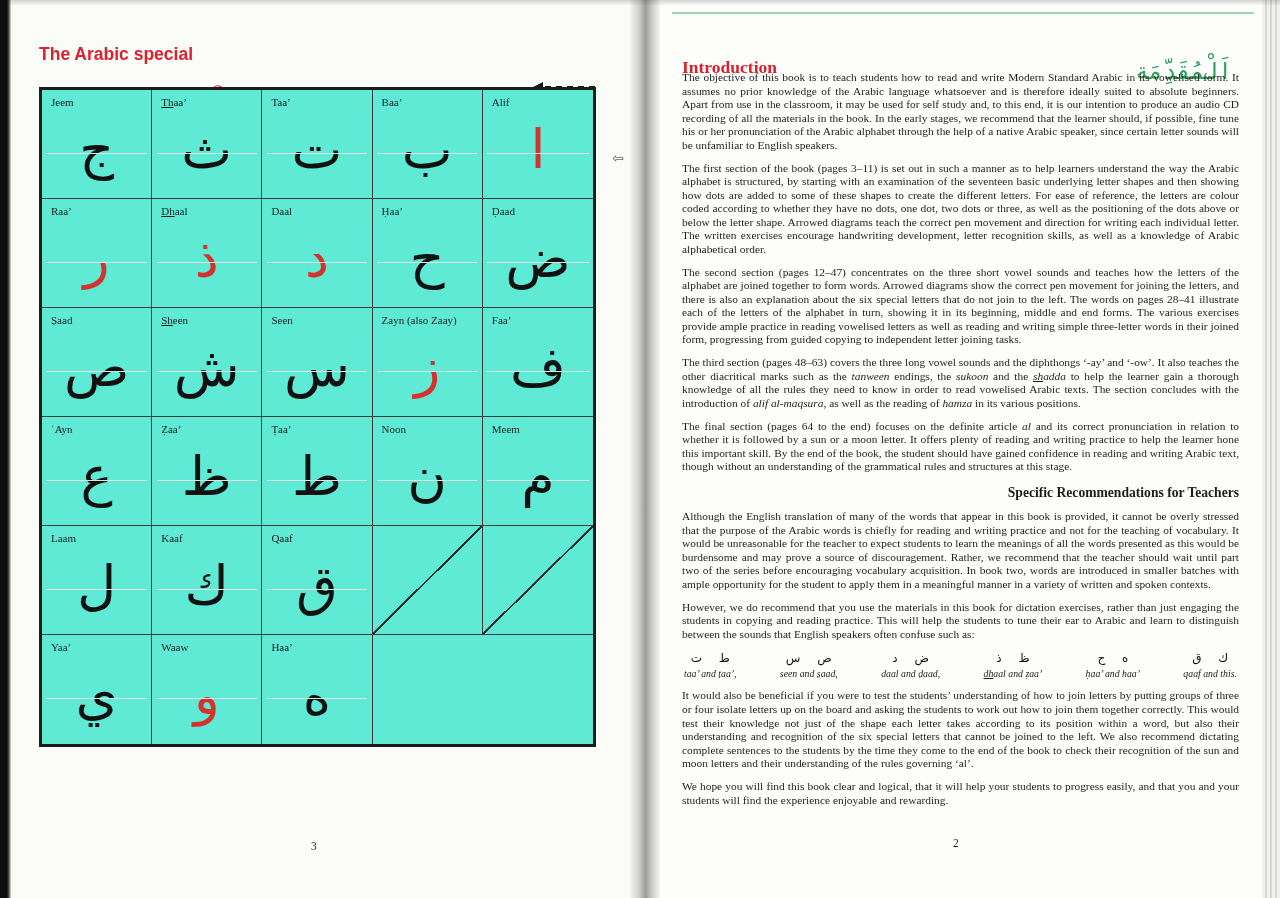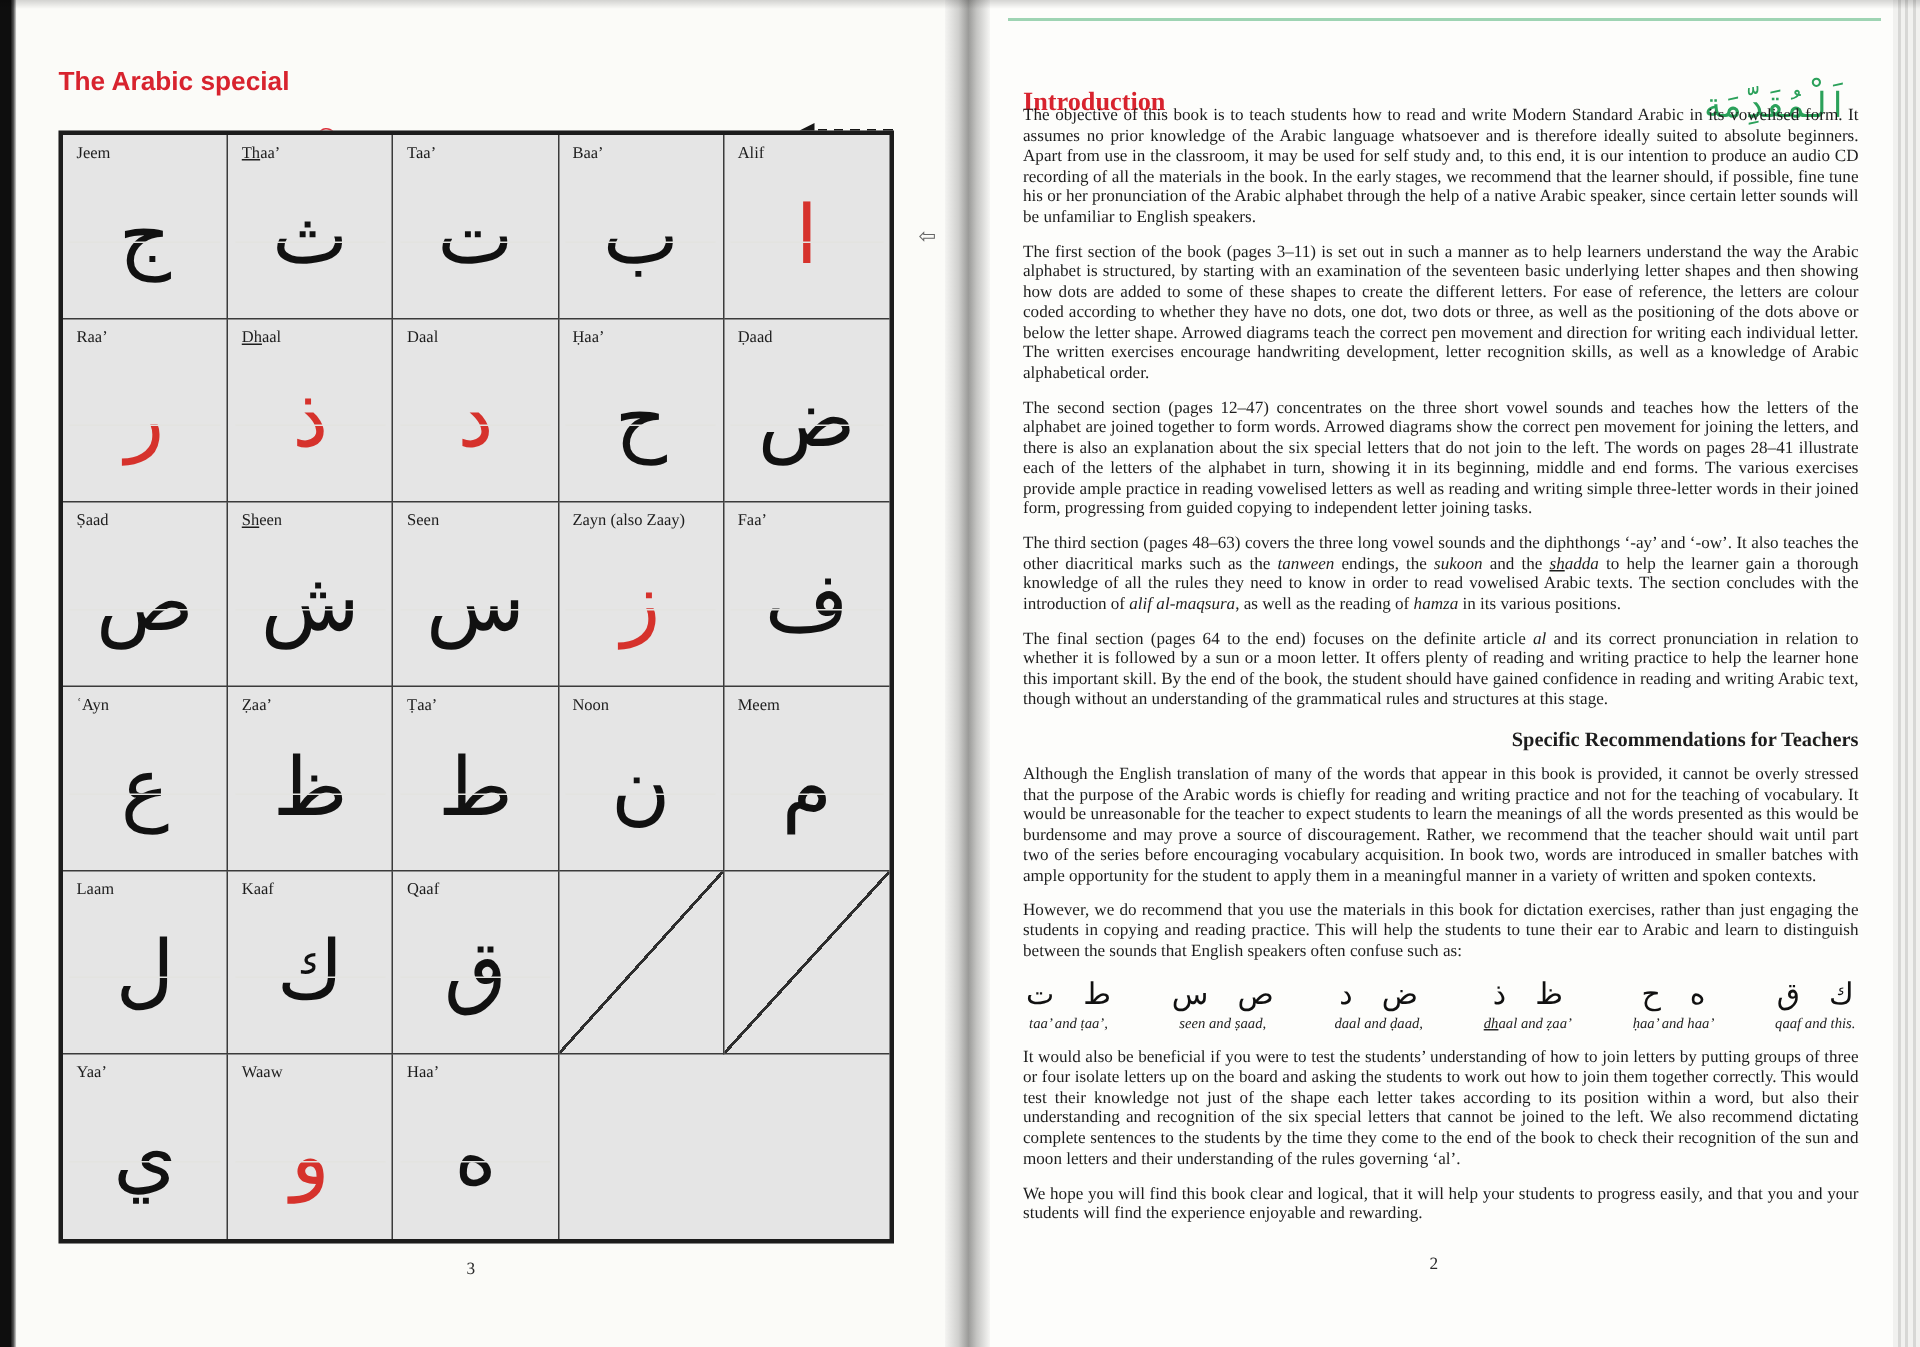--- a/index.html
+++ b/index.html
@@ -26,23 +26,23 @@
   .watermark{position:absolute;left:36px;top:208px;transform:rotate(-37deg);transform-origin:left top;
     font-family:"Liberation Sans","DejaVu Sans",sans-serif;font-weight:bold;font-style:italic;
     font-size:18px;letter-spacing:.5px;color:var(--red);opacity:.92;white-space:nowrap;}
   .lp-arabic{position:absolute;right:30px;top:24px;direction:rtl;
     font-family:"DejaVu Sans",sans-serif;font-size:27px;color:var(--green);white-space:nowrap;}
   .dash-arrow{position:absolute;top:82px;right:33px;display:flex;align-items:center;}
   .dash-arrow .ah{width:0;height:0;border-top:5px solid transparent;border-bottom:5px solid transparent;
     border-right:10px solid #161616;}
   .dash-arrow .dl{width:52px;height:3px;margin-left:2px;
     background:repeating-linear-gradient(90deg,#161616 0 6px,transparent 6px 11px);}
-  .alpha-table{position:absolute;left:28px;top:87px;width:557px;height:742px;
+  .alpha-table{position:absolute;left:28px;top:87px;width:557px;height:660px;
     border:3px solid #1c1c1c;box-sizing:border-box;display:grid;
-    grid-template-columns:repeat(5,1fr);grid-template-rows:repeat(6,1fr);background:#e5e5e5;}
+    grid-template-columns:repeat(5,1fr);grid-template-rows:repeat(6,1fr);background:#5eead4;}
   .cell{position:relative;border-right:1px solid #3b3b3b;border-bottom:1px solid #3b3b3b;box-sizing:border-box;}
   .cell:nth-child(5n){border-right:none;}
   .cell:nth-child(n+26){border-bottom:none;}
   .cell:not(.diag)::after{content:"";position:absolute;left:4%;right:4%;top:58%;
     border-top:1px solid #e3e3e0;}
   .cell .cellname{position:absolute;left:9px;top:6px;font-size:11px;color:#1d1d1d;}
   .cell .glyph{position:absolute;left:0;right:0;top:16px;bottom:4px;display:flex;
     align-items:center;justify-content:center;font-family:"DejaVu Sans",sans-serif;
     font-size:54px;color:#111;line-height:1;}
   .cell .glyph.red{color:var(--letter-red);}
@@ -60,21 +60,21 @@
     font-family:Liberation Serif, serif;font-weight:bold;
     font-size:17.5px;color:var(--red);}
   .rp-arabic{position:absolute;right:30px;top:30px;direction:rtl;
     font-family:Liberation Mono, monospace;font-size:23px;color:var(--green);white-space:nowrap;margin-top:28px;}
   .rp-body{position:absolute;left:22px;top:71px;width:557px;color:#1d1d1d;
     font-size:11.4px;line-height:1.185;text-align:justify;}
   .bpara{margin:0 0 9.5px 0;}
   .subhead{font-size:13.6px;font-weight:bold;margin:11px 0 9px 0;text-align:right;}
   .pairs{display:flex;justify-content:space-between;margin:3px 2px 10px 2px;}
   .pair{text-align:center;}
-  .pair .ar{display:block;font-family:"DejaVu Sans",sans-serif;font-size:20px;color:#111;
+  .pair .ar{display:block;font-family:"DejaVu Sans",sans-serif;font-size:12px;color:#111;
     word-spacing:13px;direction:rtl;}
   .pair .cap{display:block;font-style:italic;font-size:9.8px;margin-top:3px;color:#222;white-space:nowrap;}
 </style>
 </head>
 <body>
 
 <div class="book" style="--red: #d8232e; --green: #2ba15a; --letter-red: #d6322c;">
   <div class="left-edge"></div>
 
   <div class="page page-left">

